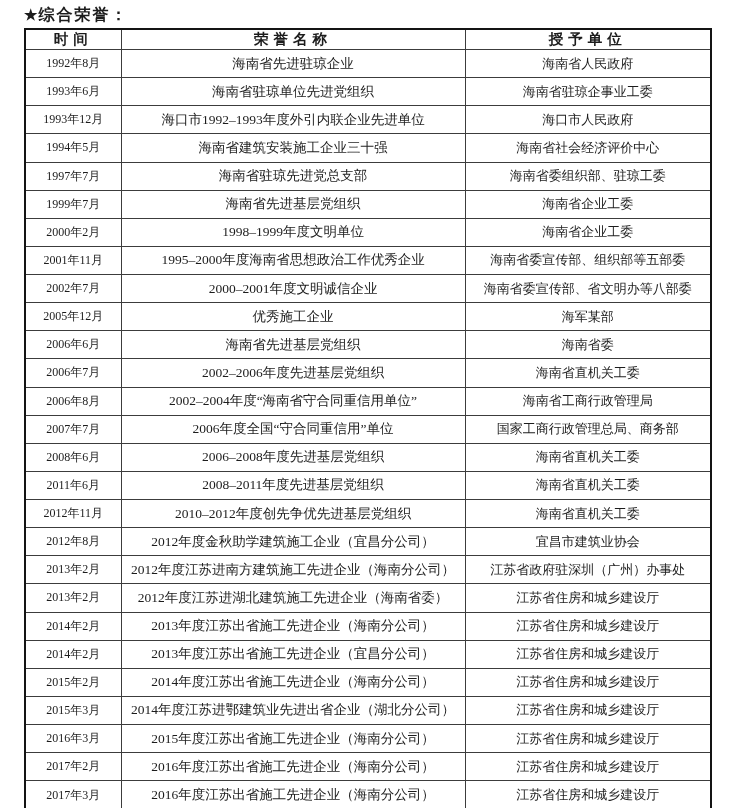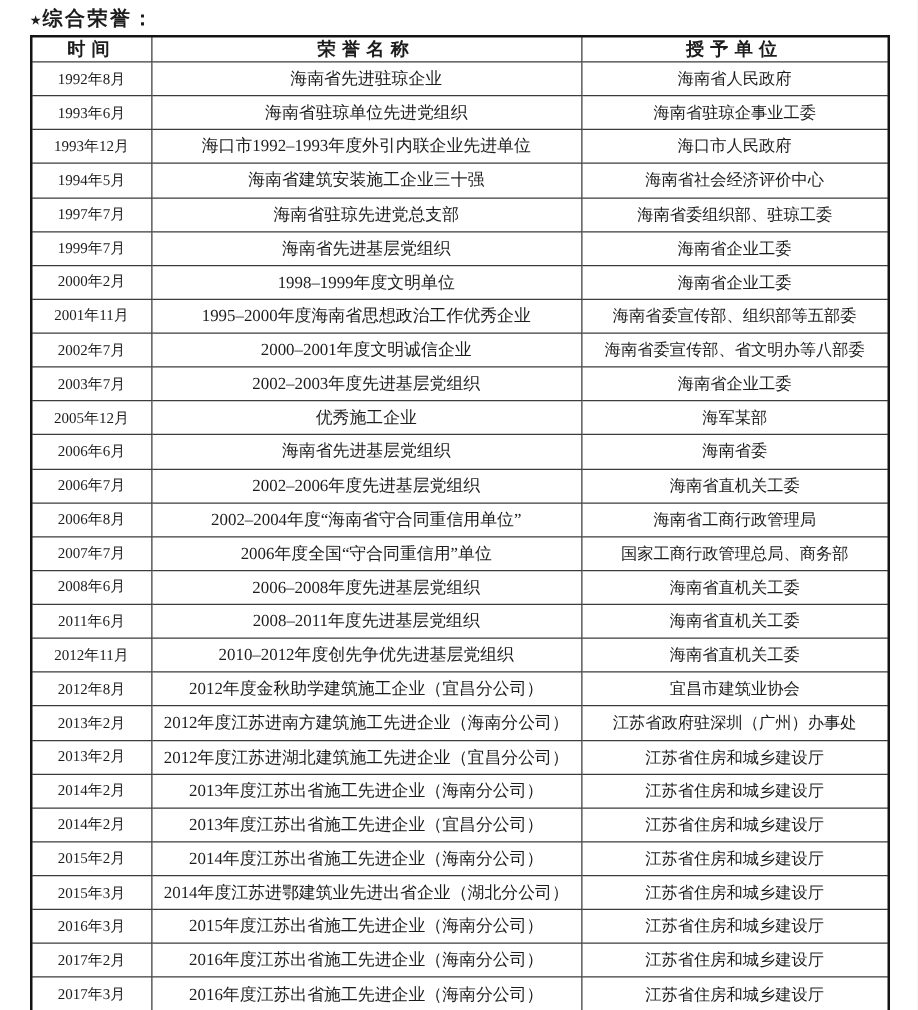--- a/index.html
+++ b/index.html
@@ -13,21 +13,21 @@
   .page{
     position:relative;
     width:734px;height:808px;
     background:var(--bg);
     font-family:"Liberation Serif","DejaVu Serif",serif;
     color:var(--ink);
     overflow:hidden;
   }
   .doc-title{
     position:absolute;left:24px;top:5px;
-    font-family:Liberation Mono, monospace;
+    font-family:Liberation Serif, serif;
     font-weight:bold;font-size:16px;letter-spacing:2px;
     color:var(--ink);
     white-space:nowrap;
   }
   .doc-title .star{font-size:15px;letter-spacing:0;margin-right:1px;}
   table.honors{
     position:absolute;left:24px;top:28px;
     width:686px;height:783px;
     border-collapse:collapse;table-layout:fixed;
     border:2.5px solid var(--frame);
@@ -110,25 +110,20 @@
       <td class="td-time">2001年11月</td>
       <td class="td-name">1995–2000年度海南省思想政治工作优秀企业</td>
       <td class="td-unit">海南省委宣传部、组织部等五部委</td>
     </tr>
         <tr>
       <td class="td-time">2002年7月</td>
       <td class="td-name">2000–2001年度文明诚信企业</td>
       <td class="td-unit">海南省委宣传部、省文明办等八部委</td>
     </tr>
         <tr>
-      <td class="td-time">2003年7月</td>
-      <td class="td-name">2002–2003年度先进基层党组织</td>
-      <td class="td-unit">海南省企业工委</td>
-    </tr>
-        <tr>
       <td class="td-time">2005年12月</td>
       <td class="td-name">优秀施工企业</td>
       <td class="td-unit">海军某部</td>
     </tr>
         <tr>
       <td class="td-time">2006年6月</td>
       <td class="td-name">海南省先进基层党组织</td>
       <td class="td-unit">海南省委</td>
     </tr>
         <tr>
@@ -166,21 +161,21 @@
       <td class="td-name">2012年度金秋助学建筑施工企业（宜昌分公司）</td>
       <td class="td-unit">宜昌市建筑业协会</td>
     </tr>
         <tr>
       <td class="td-time">2013年2月</td>
       <td class="td-name">2012年度江苏进南方建筑施工先进企业（海南分公司）</td>
       <td class="td-unit">江苏省政府驻深圳（广州）办事处</td>
     </tr>
         <tr>
       <td class="td-time">2013年2月</td>
-      <td class="td-name">2012年度江苏进湖北建筑施工先进企业（宜昌分公司）</td>
+      <td class="td-name">2012年度江苏进湖北建筑施工先进企业（海南省委）</td>
       <td class="td-unit">江苏省住房和城乡建设厅</td>
     </tr>
         <tr>
       <td class="td-time">2014年2月</td>
       <td class="td-name">2013年度江苏出省施工先进企业（海南分公司）</td>
       <td class="td-unit">江苏省住房和城乡建设厅</td>
     </tr>
         <tr>
       <td class="td-time">2014年2月</td>
       <td class="td-name">2013年度江苏出省施工先进企业（宜昌分公司）</td>

